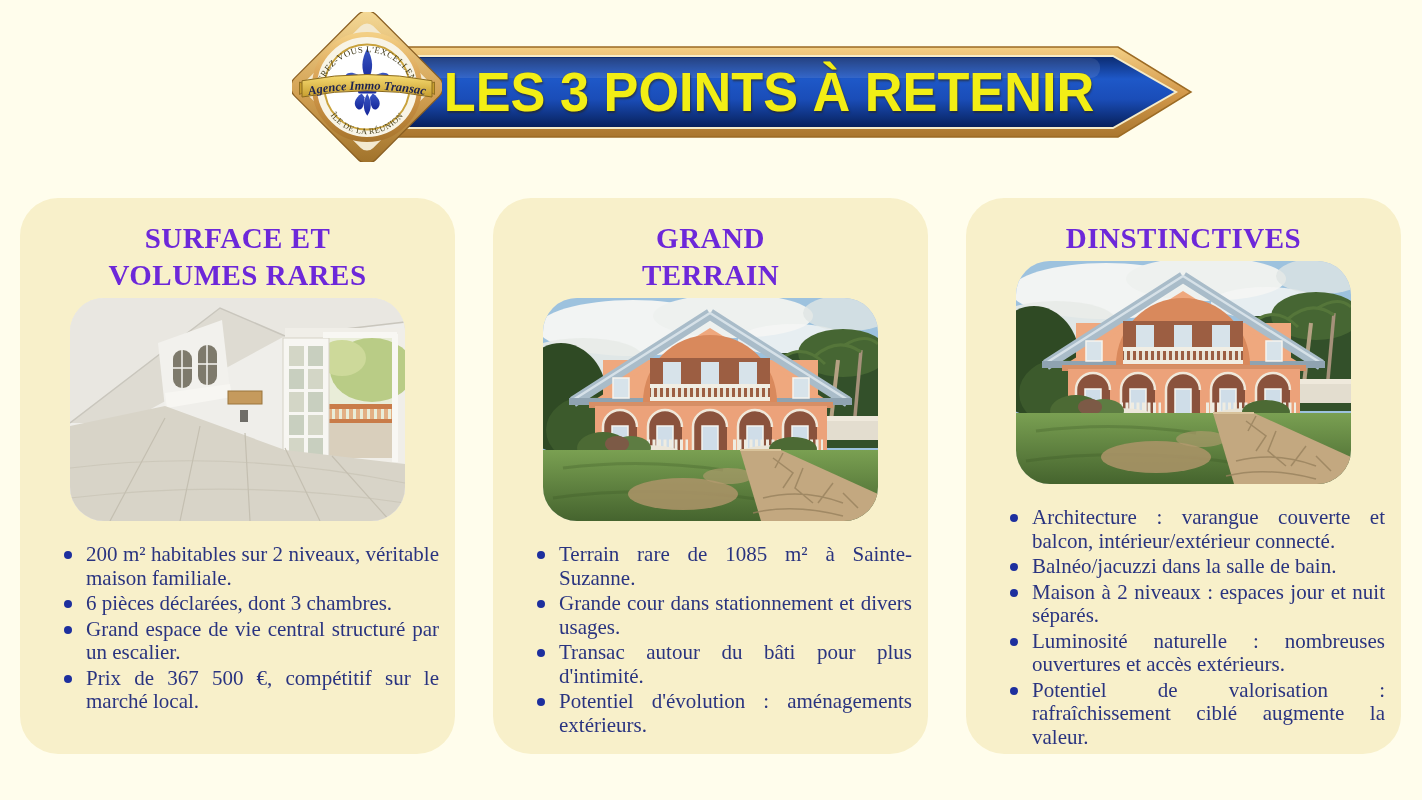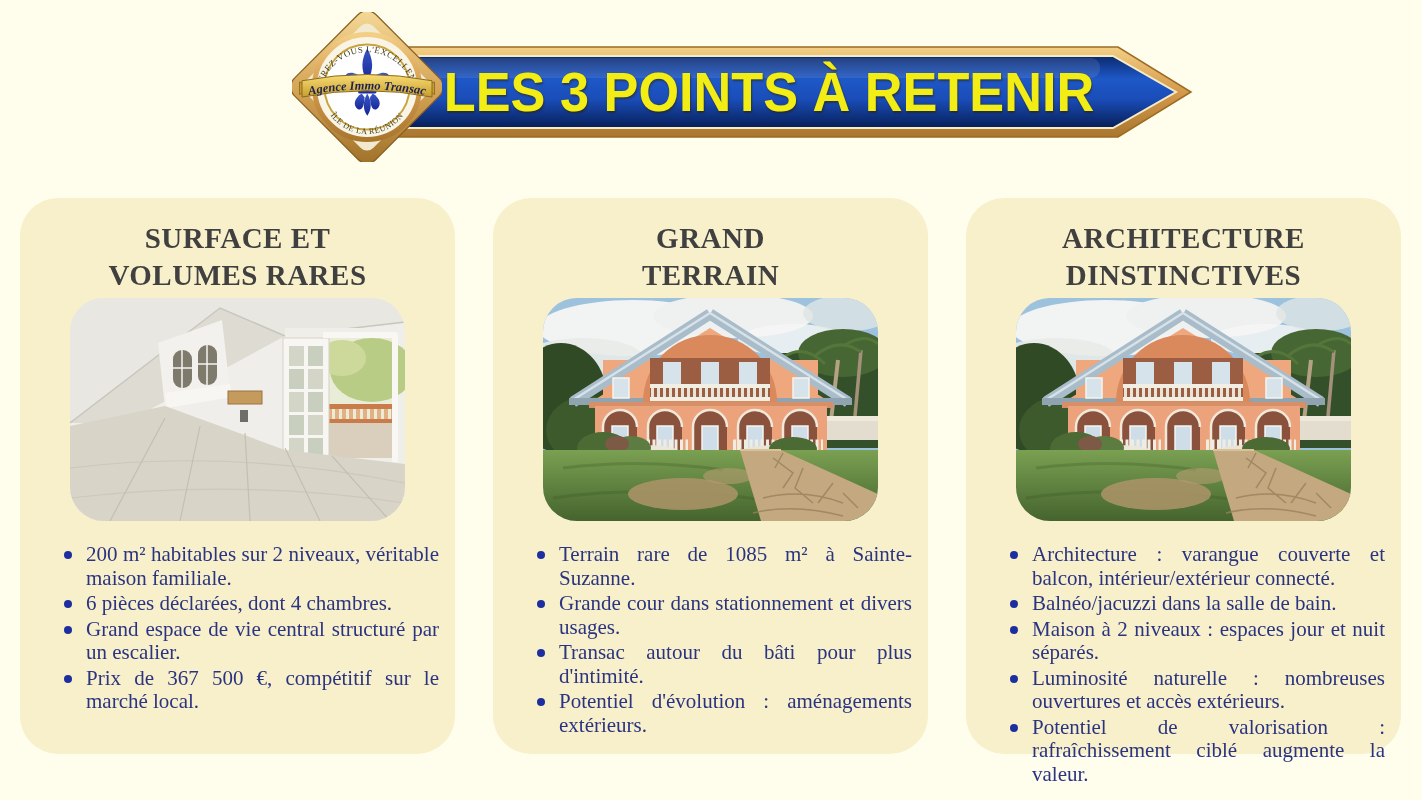--- a/index.html
+++ b/index.html
@@ -13,21 +13,21 @@
       font-family:"Liberation Sans",sans-serif;font-weight:800;font-size:55px;
       color:#f2ee15;letter-spacing:0px;white-space:nowrap;
       text-shadow:1px 2px 2px rgba(45,32,0,.5), 0 0 1px rgba(90,70,0,.6);
       transform:scaleX(.95);}
   .logo{position:absolute;left:292px;top:12px;width:150px;height:150px;}
   
   .cards{position:absolute;left:20px;top:198px;width:1382px;display:flex;gap:38px;}
   .card{width:435px;height:556px;background:#f8f0ca;border-radius:38px;
         box-sizing:border-box;padding-top:22px;flex:none;}
   .card h2{margin:0;text-align:center;font-size:29px;line-height:37px;
-        font-weight:bold;color:#404040;letter-spacing:.5px;}
+        font-weight:bold;color:#6d28d9;letter-spacing:.5px;}
   .card h2 span{display:block;}
   .photo{width:335px;height:223px;margin:4px auto 0;border-radius:34px;overflow:hidden;
         background:#ddd;}
   .photo svg{display:block;width:335px;height:223px;}
   .card ul{list-style:none;margin:22px 16px 0 46px;padding:0;
         color:#2a3480;font-size:21px;line-height:23.5px;text-align:justify;}
   .card li{position:relative;padding-left:20px;margin:0 0 2px 0;}
   .card li::before{content:"";position:absolute;left:-2px;top:8px;width:8px;height:8px;
         border-radius:50%;background:#1d2f9e;}
 </style>
@@ -243,21 +243,21 @@
         <span>SURFACE ET</span>
         <span>VOLUMES RARES</span>
       </h2>
       <div class="photo">
         <svg viewBox="0 0 335 223">
           <use href="#sym-interior"></use>
         </svg>
       </div>
       <ul>
         <li>200 m² habitables sur 2 niveaux, véritable maison familiale.</li>
-        <li>6 pièces déclarées, dont 4 chambres.</li>
+        <li>6 pièces déclarées, dont 3 chambres.</li>
         <li>Grand espace de vie central structuré par un escalier.</li>
         <li>Prix de 367 500 €, compétitif sur le marché local.</li>
       </ul>
     </section>
 
     <section class="card">
       <h2>
         <span>GRAND</span>
         <span>TERRAIN</span>
       </h2>
@@ -269,21 +269,20 @@
       <ul>
         <li>Terrain rare de 1085 m² à Sainte-Suzanne.</li>
         <li>Grande cour dans stationnement et divers usages.</li>
         <li>Transac autour du bâti pour plus d'intimité.</li>
         <li>Potentiel d'évolution : aménagements extérieurs.</li>
       </ul>
     </section>
 
     <section class="card">
       <h2>
-        <span>ARCHITECTURE</span>
         <span>DINSTINCTIVES</span>
       </h2>
       <div class="photo">
         <svg viewBox="0 0 335 223">
           <use href="#sym-house"></use>
         </svg>
       </div>
       <ul>
         <li>Architecture : varangue couverte et balcon, intérieur/extérieur connecté.</li>
         <li>Balnéo/jacuzzi dans la salle de bain.</li>

